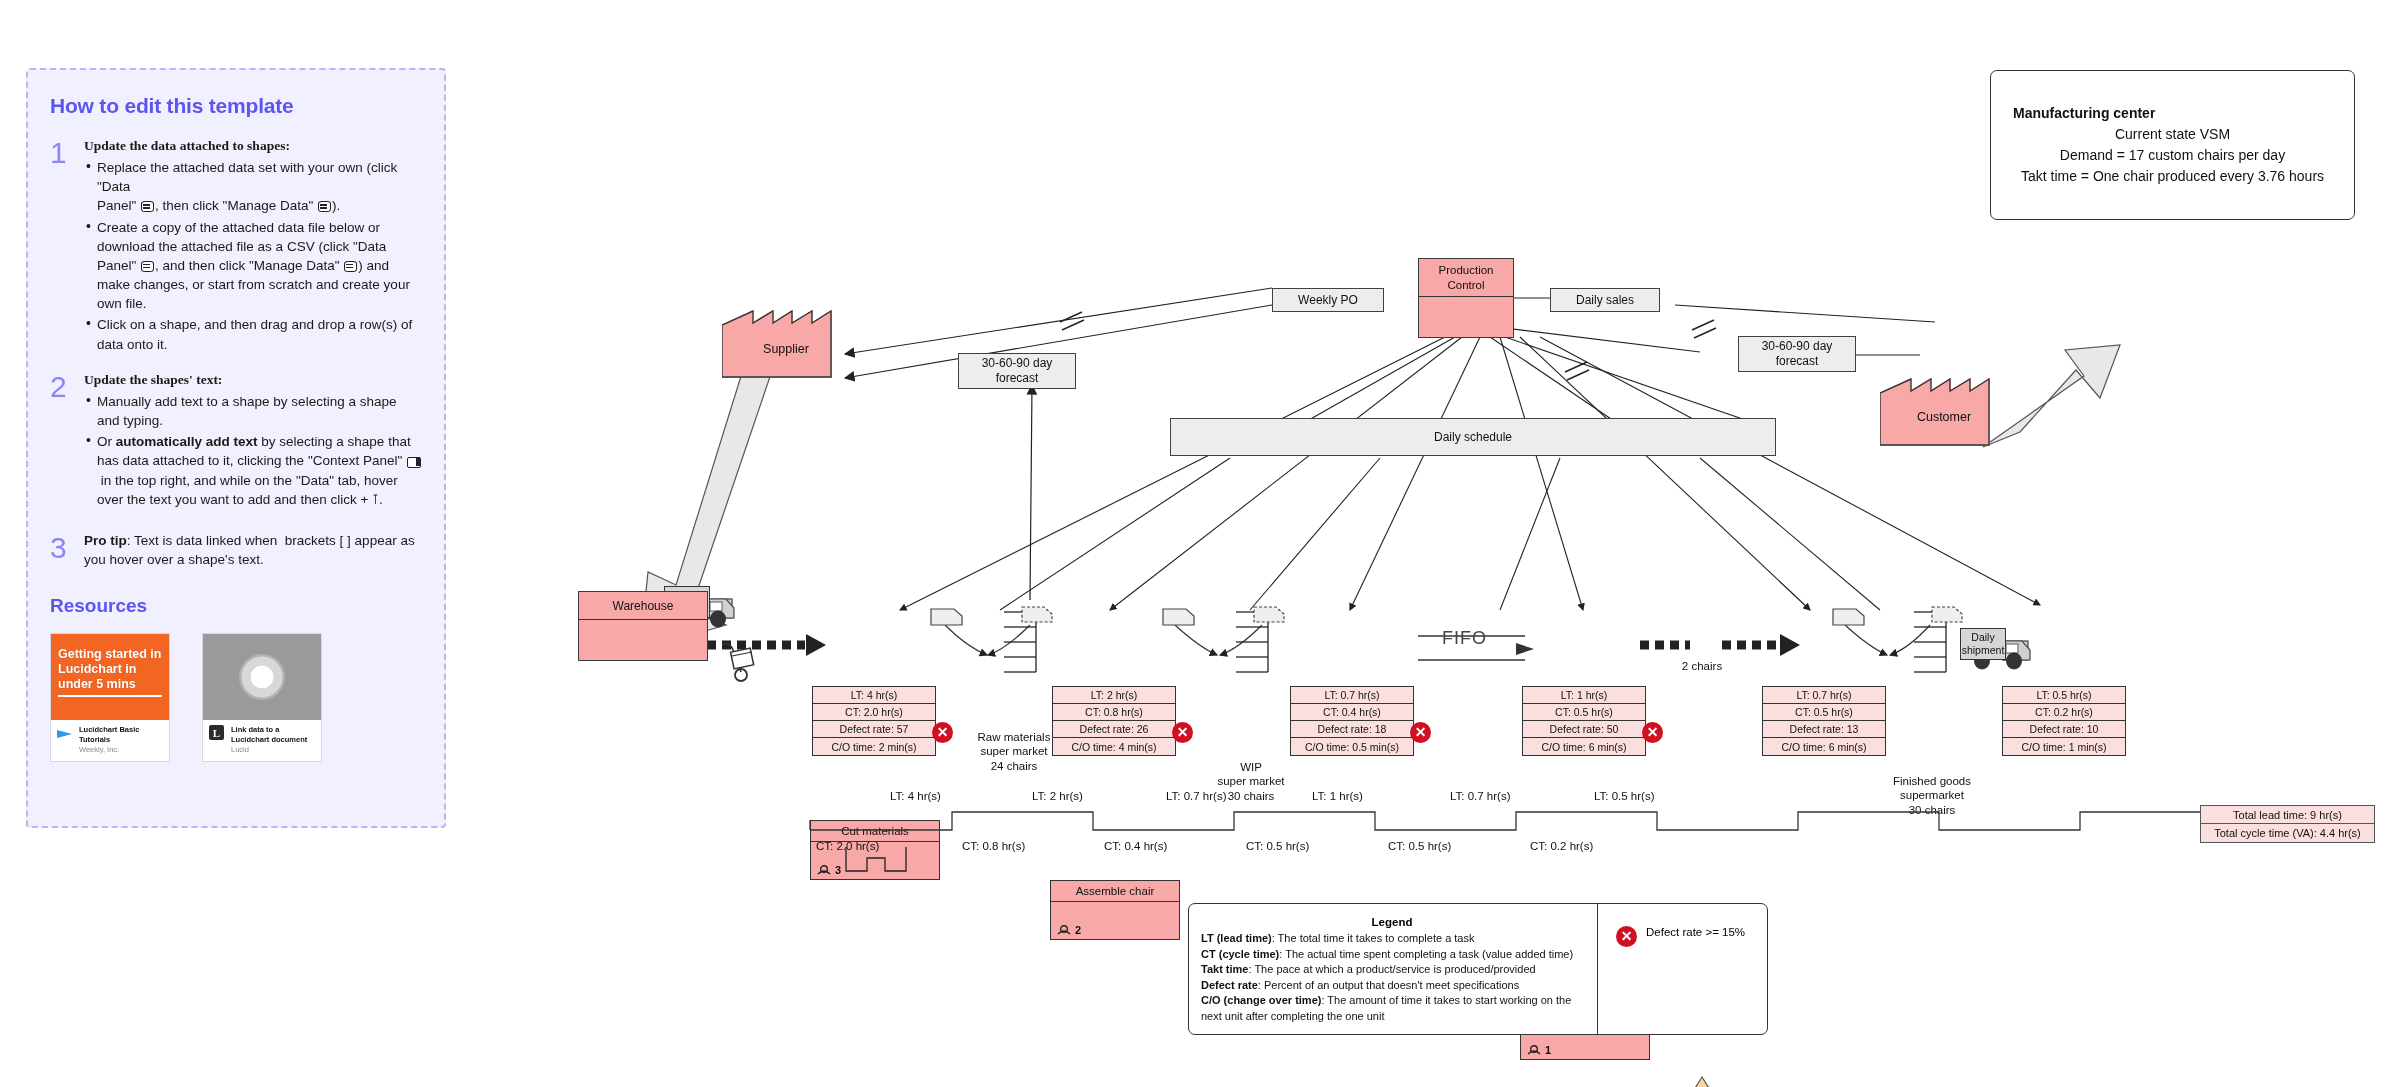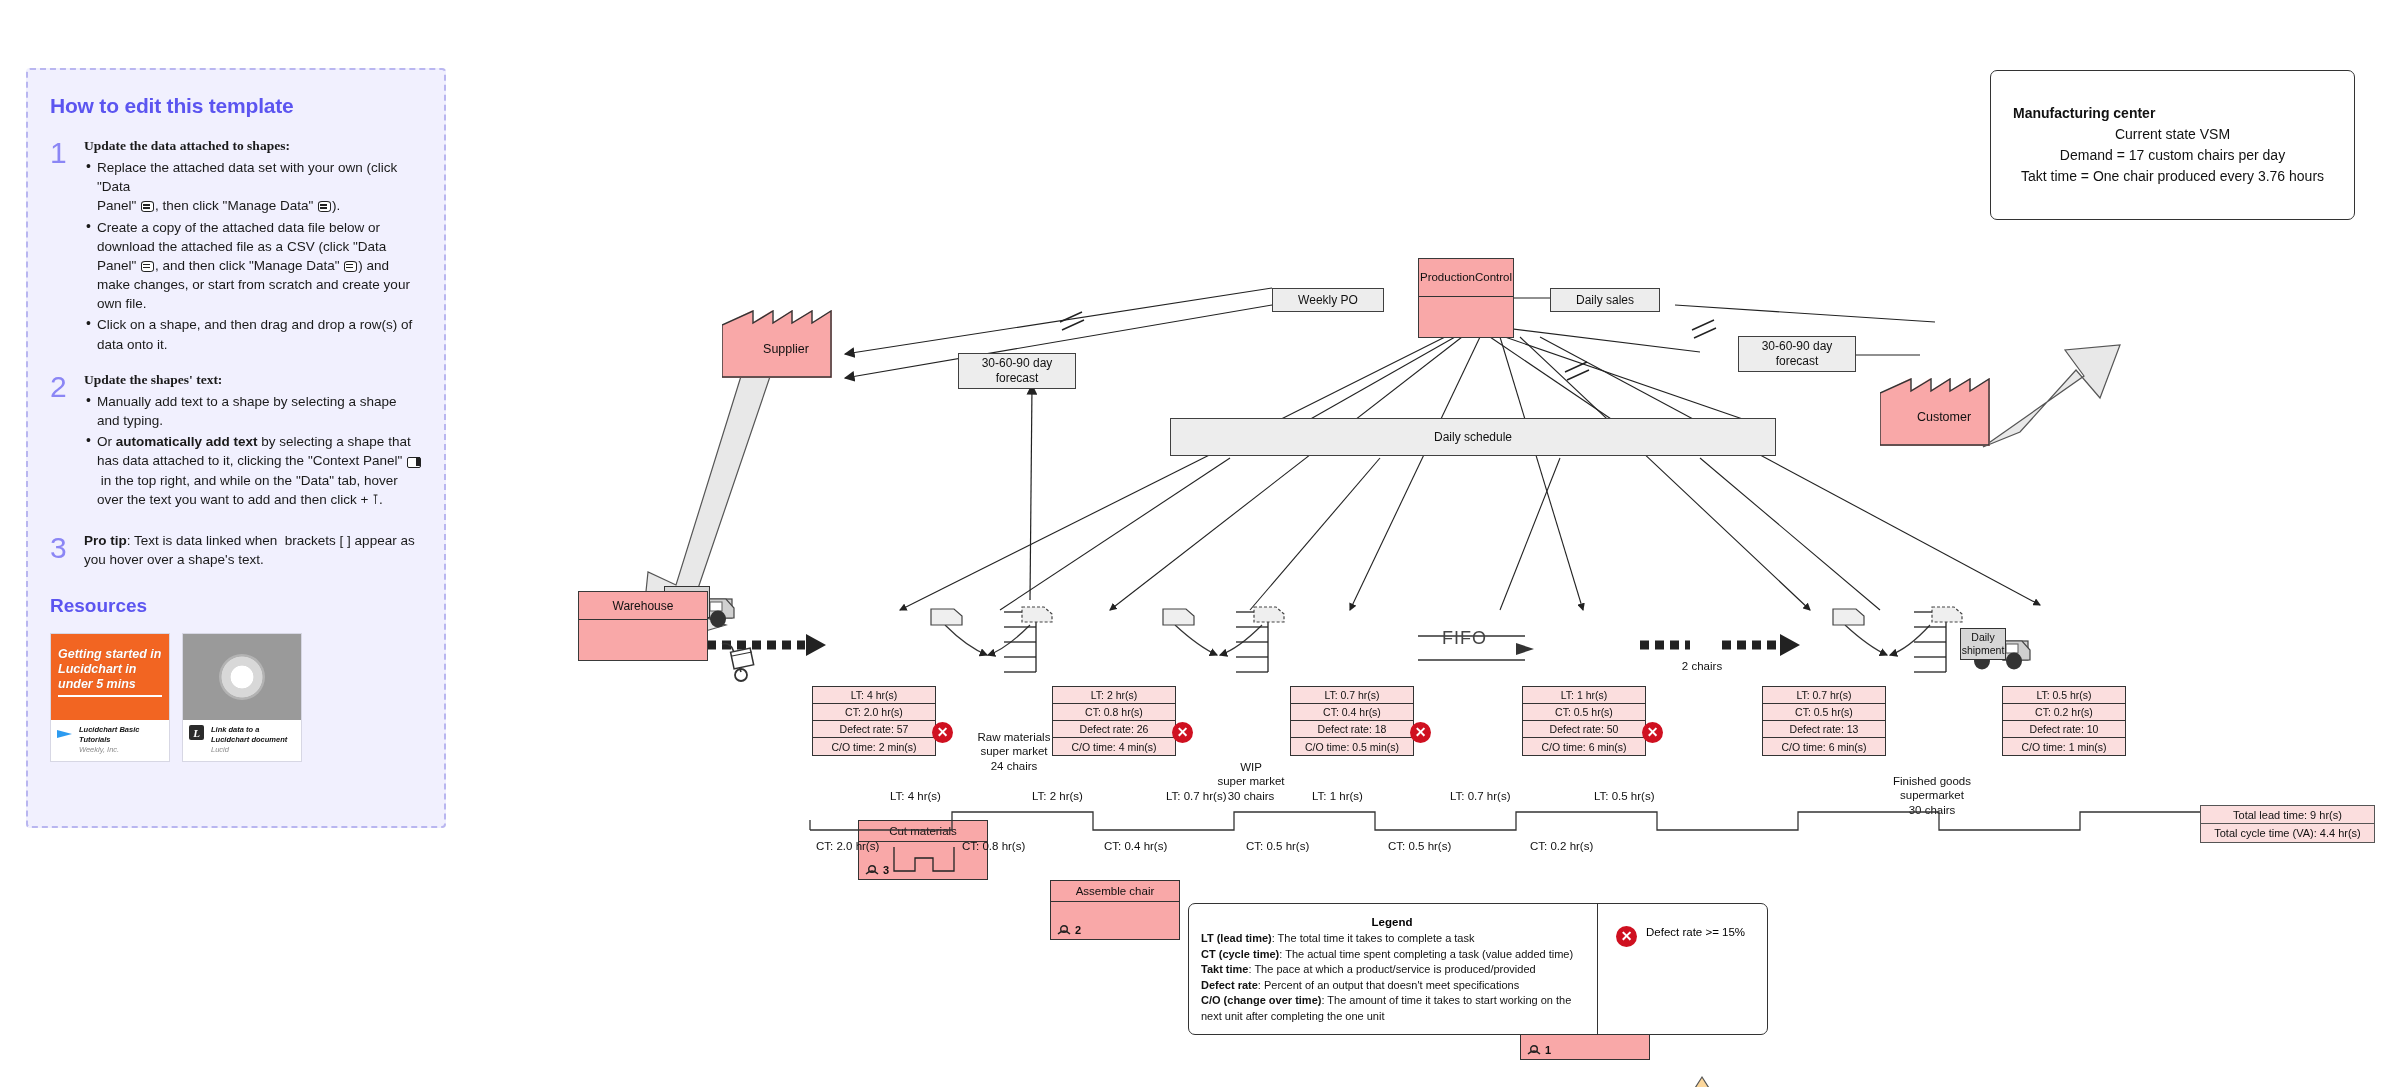--- a/index.html
+++ b/index.html
@@ -51,21 +51,21 @@
   .ico-panel:before {
     content:""; position:absolute; left:1px; top:2px; width:12px; height:9px;
     border:1.6px solid #222; border-radius:2px; background:#fff;
   }
   .ico-panel:after {
     content:""; position:absolute; right:1px; top:2px; width:4px; height:9px;
     background:#222;
   }
   .ico-text { font-weight: 500; }
   .res-title { color:#5c55f0; font-size:19px; font-weight:bold; margin:26px 0 16px; }
-  .res-row { display:flex; gap:12px;font-style:italic; }
+  .res-row { display:flex; gap:32px; }
   .card { width:120px; border:1px solid #d7d7e4; background:#fff; }
   .card .thumb { height:86px; position:relative; overflow:hidden; }
   .card1 .thumb { background:#f26522; }
   .card1 .thumb .hd {
     color:#fff; font-weight:bold; font-size:12.5px; line-height:1.18;
     padding:13px 7px 0; text-shadow:0 0 1px rgba(0,0,0,.25);
   }
   .card1 .thumb .ul { height:2px; background:#fff; margin:4px 7px 0; }
   .card2 .thumb { background:#9a9a9a; display:flex; align-items:center; justify-content:center; }
   .glow {
@@ -342,21 +342,21 @@
 
 <div class="abs factory" style="left:1880px;top:310px;">
   <div class="roofline"></div>
   <svg width="110" height="68" viewBox="0 0 110 68">
     <path d="M0,15 L0,67 L109,67 L109,1 L90,13 L90,1 L70,13 L70,1 L51,13 L51,1 L31,13 L31,1 L0,15 Z" fill="none" stroke="#333" stroke-width="1.4"></path>
   </svg>
   <div class="lbl">Customer</div>
 </div>
 
 <div class="abs pink" style="left:1418px;top:258px;width:96px;height:80px;">
-  <div style="height:38px;border-bottom:1.4px solid #333;display:flex;flex-direction:row;align-items:center;justify-content:center;font-size:11.5px;line-height:1.22;color:#111;">
+  <div style="height:38px;border-bottom:1.4px solid #333;display:flex;flex-direction:column;align-items:center;justify-content:center;font-size:11.5px;line-height:1.22;color:#111;">
     <span>Production</span>
     <span>Control</span>
   </div>
 </div>
 
 <div class="abs infobox" style="left:1272px;top:288px;width:112px;height:24px;">
   <span>Weekly PO</span>
 </div>
 
 <div class="abs infobox" style="left:1550px;top:288px;width:110px;height:24px;">
@@ -411,21 +411,21 @@
   </div>
 </div>
 
 <svg class="abs" style="left:718px;top:640px;" width="46" height="44">
   <path d="M4,4 q8,-2 11,6 l8,22" stroke="#333" stroke-width="1.6" fill="none"></path>
   <rect x="14" y="10" width="20" height="17" fill="#fff" stroke="#333" stroke-width="1.5" transform="rotate(-12 24 18)"></rect>
   <path d="M14,16 l20,-4" stroke="#333" stroke-width="1.2"></path>
   <circle cx="23" cy="35" r="6" fill="none" stroke="#333" stroke-width="1.8"></circle>
 </svg>
 
-<div class="abs proc" style="left:858px;top:600px;">
+<div class="abs proc" style="left:810px;top:600px;">
   <div class="ttl">Cut materials</div>
   <svg class="abs" style="left:34px;top:25px;" width="62" height="26">
     <path d="M1,1 L1,25 L22,25 L22,12 L40,12 L40,25 L61,25 L61,1" fill="none" stroke="#222" stroke-width="1.3"></path>
   </svg>
   <div class="op">
     <svg width="14" height="11">
       <path d="M1,9 q6,-6 12,0" stroke="#222" stroke-width="1.4" fill="none"></path>
       <circle cx="7" cy="4" r="3.3" fill="none" stroke="#222" stroke-width="1.4"></circle>
     </svg>
     <span class="opn">3</span>

